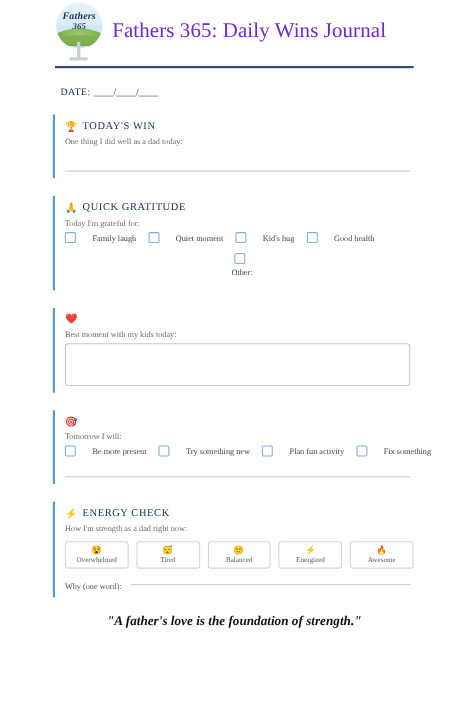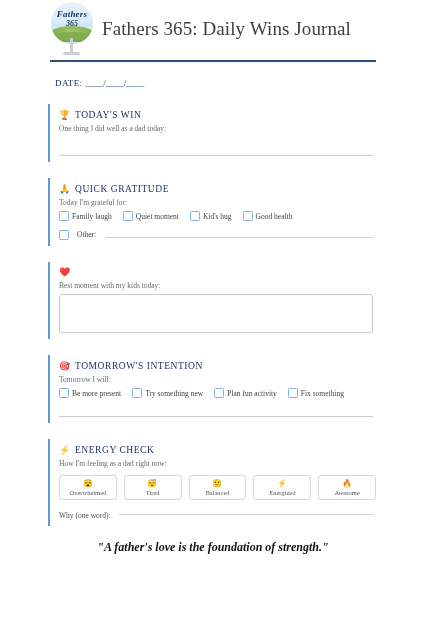--- a/index.html
+++ b/index.html
@@ -105,21 +105,21 @@
     font-family: "Liberation Serif", serif;
     font-style: italic;
     font-weight: bold;
     font-size: 8px;
     color: #14315c;
   }
   .title {
     font-family: "Liberation Serif", serif;
     font-size: 19px;
     font-weight: normal;
-    color: #404040;
+    color: #6d28d9;
     letter-spacing: .1px;
     white-space: nowrap;
   }
   .header-rule {
     margin: 2px 50px 0 50px;
     height: 2px;
     background: #2e4e7e;
   }
 
   
@@ -182,41 +182,43 @@
   .cb-row {
     display: flex;
     align-items: center;
     gap: 5px;
     margin-top: 3px;
     flex-wrap: nowrap;
   }
   .cb-item {
     display: flex;
     align-items: center;
-    gap: 3px;
+    gap: 15px;
     margin-right: 6px;
   }
   .cb {
     width: 8px;
     height: 8px;
     border: 1px solid #7fb0de;
     border-radius: 1.5px;
     background: #fff;
     flex: 0 0 auto;
   }
   .cb-label {
     font-family: "Liberation Serif", serif;
     font-size: 7.5px;
     color: #3a3f44;
     white-space: nowrap;
   }
   .other-row {
     display: flex;
+    align-items: center;
     gap: 3px;
     margin-top: 9px;
+    flex-direction: column;
   }
   .other-row .cb-label { margin-left: 5px; }
   .other-line {
     flex: 1 1 auto;
     height: 1px;
     background: #c8cdd2;
     margin-left: 7px;
     margin-right: 3px;
     align-self: flex-end;
     margin-bottom: 2px;
@@ -367,21 +369,20 @@
     </div>
     <div class="sec-sub">Best moment with my kids today:</div>
     <div class="textbox"></div>
   </div>
 
   <div class="sec-gap"></div>
 
   <div class="section">
     <div class="sec-head">
       <span class="sec-icon">🎯</span>
-      <span class="sec-title">TOMORROW'S INTENTION</span>
     </div>
     <div class="sec-sub">Tomorrow I will:</div>
     <div class="cb-row">
       <div class="cb-item">
         <span class="cb"></span>
         <span class="cb-label">Be more present</span>
       </div>
       <div class="cb-item">
         <span class="cb"></span>
         <span class="cb-label">Try something new</span>
@@ -398,21 +399,21 @@
     <div class="write-line" style="margin-top:18px;"></div>
   </div>
 
   <div class="sec-gap"></div>
 
   <div class="section">
     <div class="sec-head">
       <span class="sec-icon">⚡</span>
       <span class="sec-title">ENERGY CHECK</span>
     </div>
-    <div class="sec-sub">How I'm feeling as a dad right now:</div>
+    <div class="sec-sub">How I'm strength as a dad right now:</div>
     <div class="mood-row">
       <div class="mood">
         <span class="mood-emoji">😵</span>
         <span class="mood-label">Overwhelmed</span>
       </div>
       <div class="mood">
         <span class="mood-emoji">😴</span>
         <span class="mood-label">Tired</span>
       </div>
       <div class="mood">

